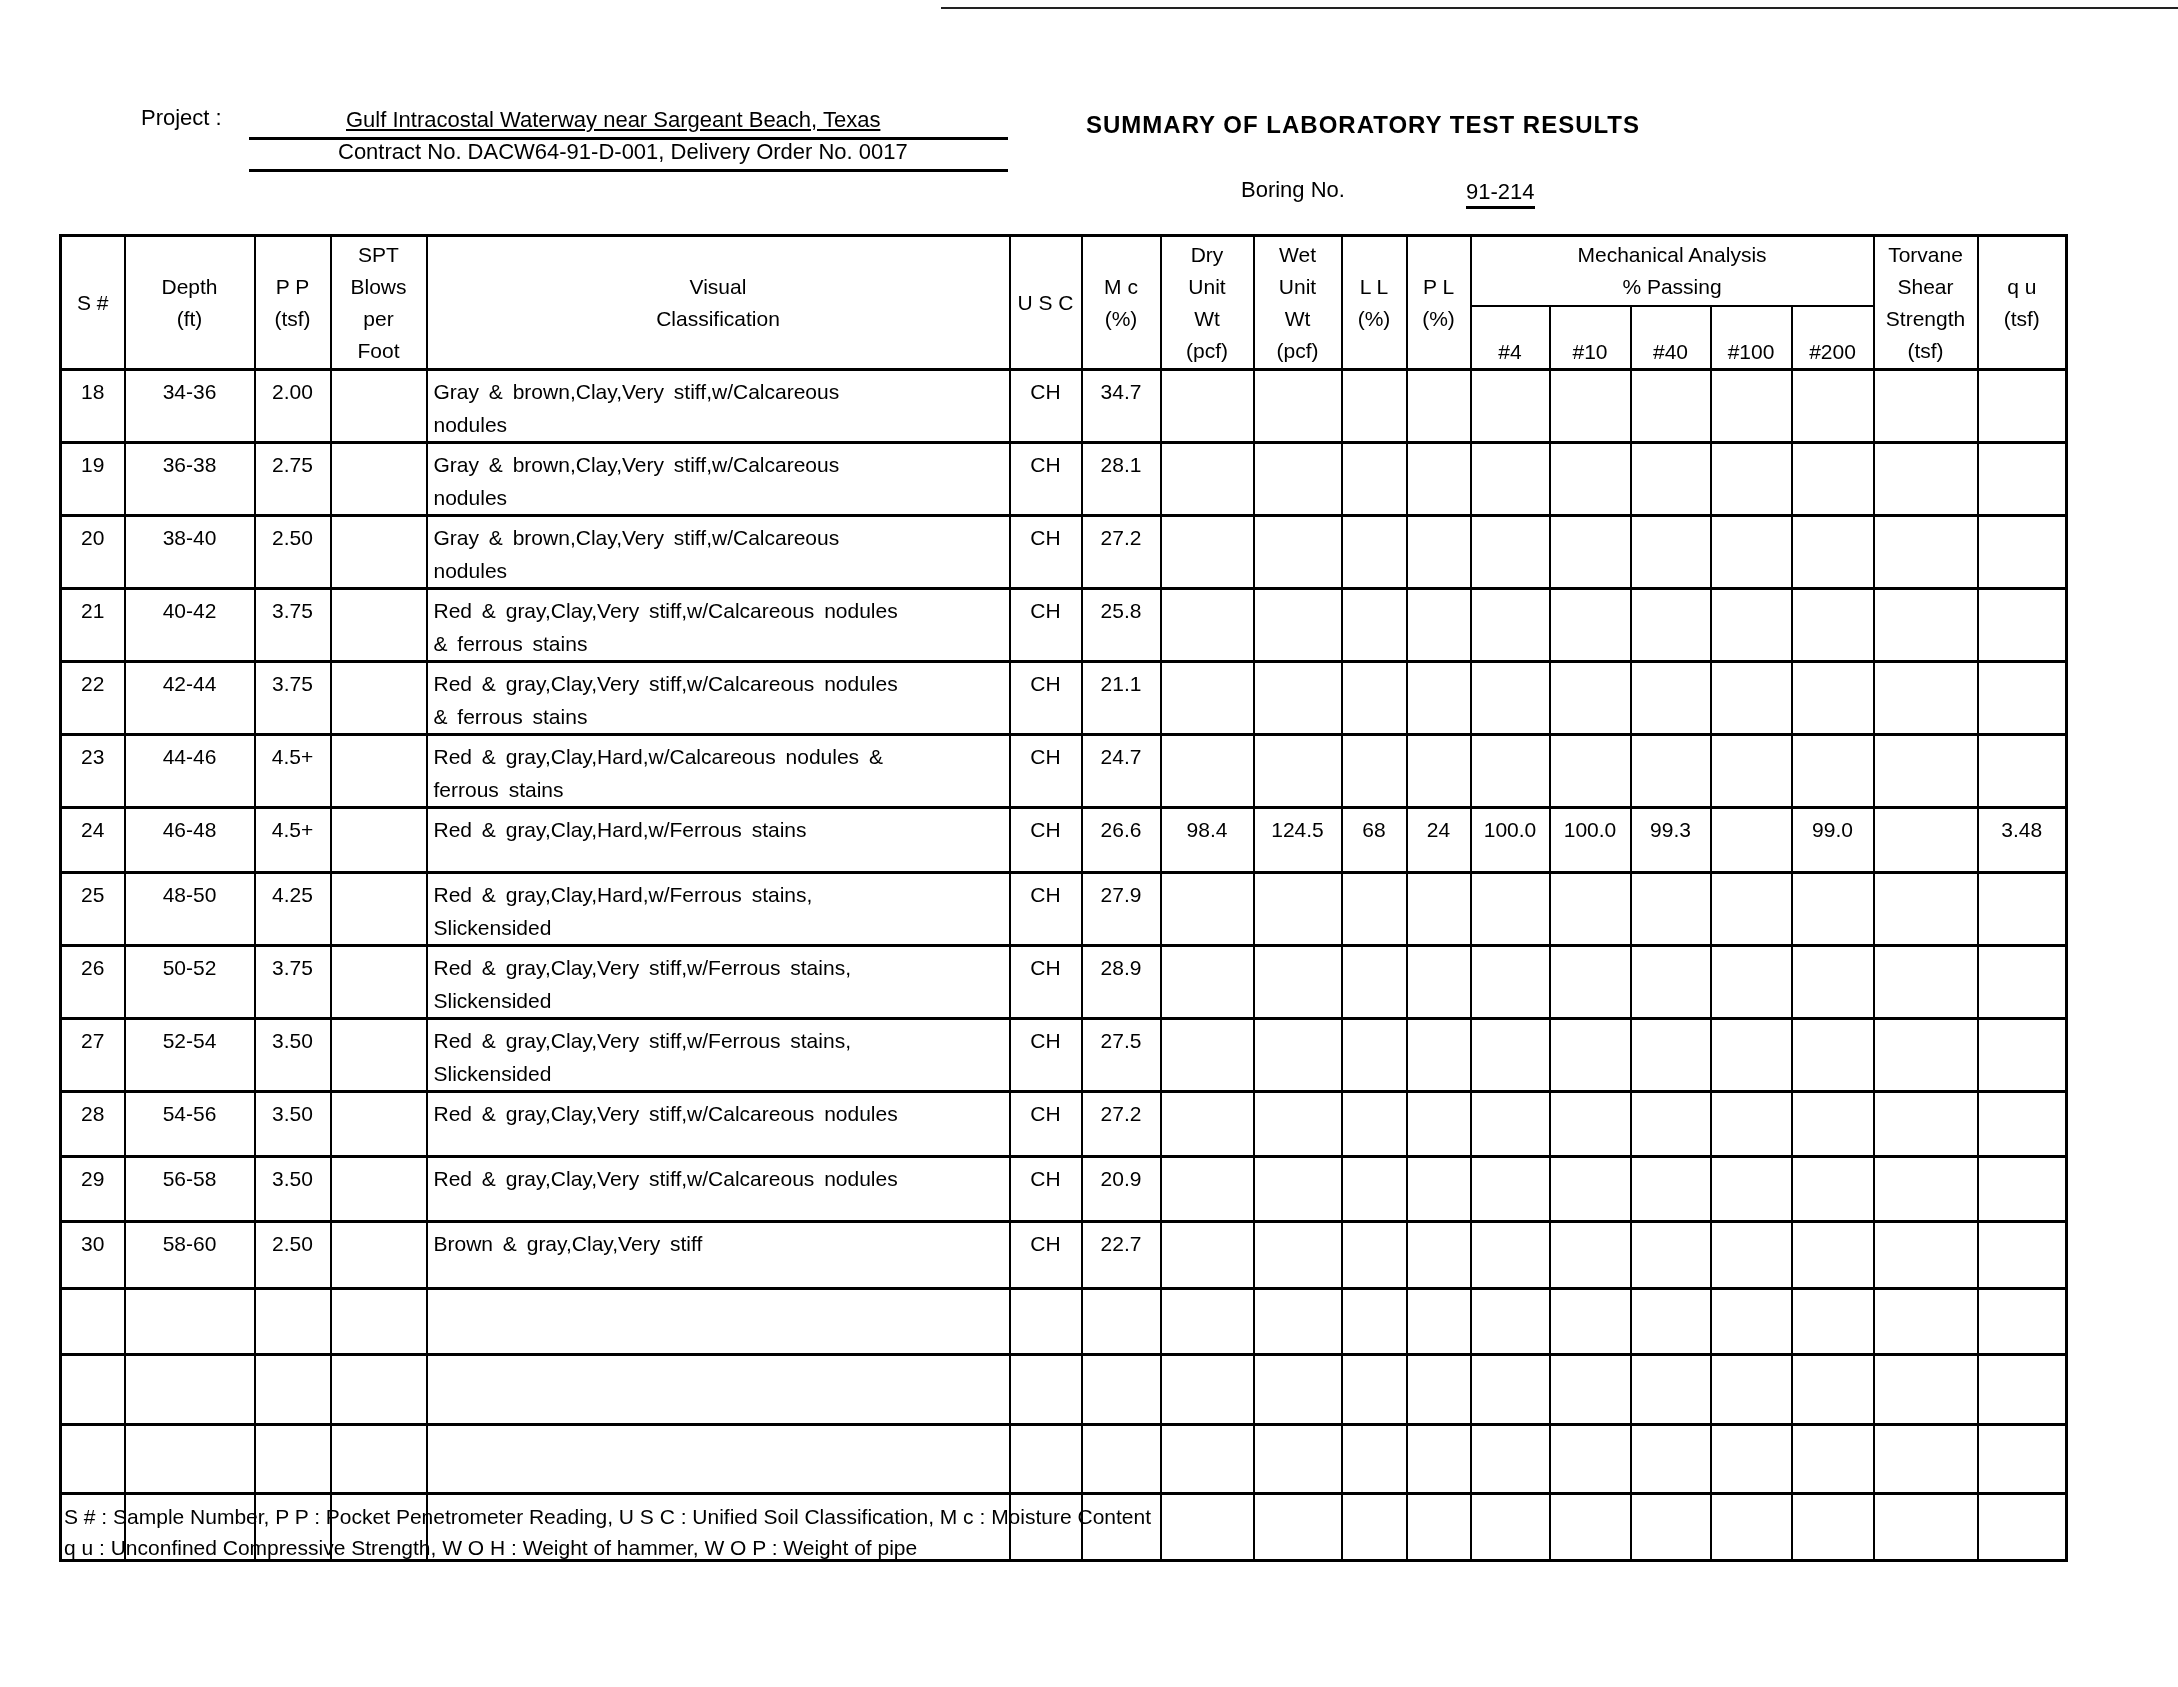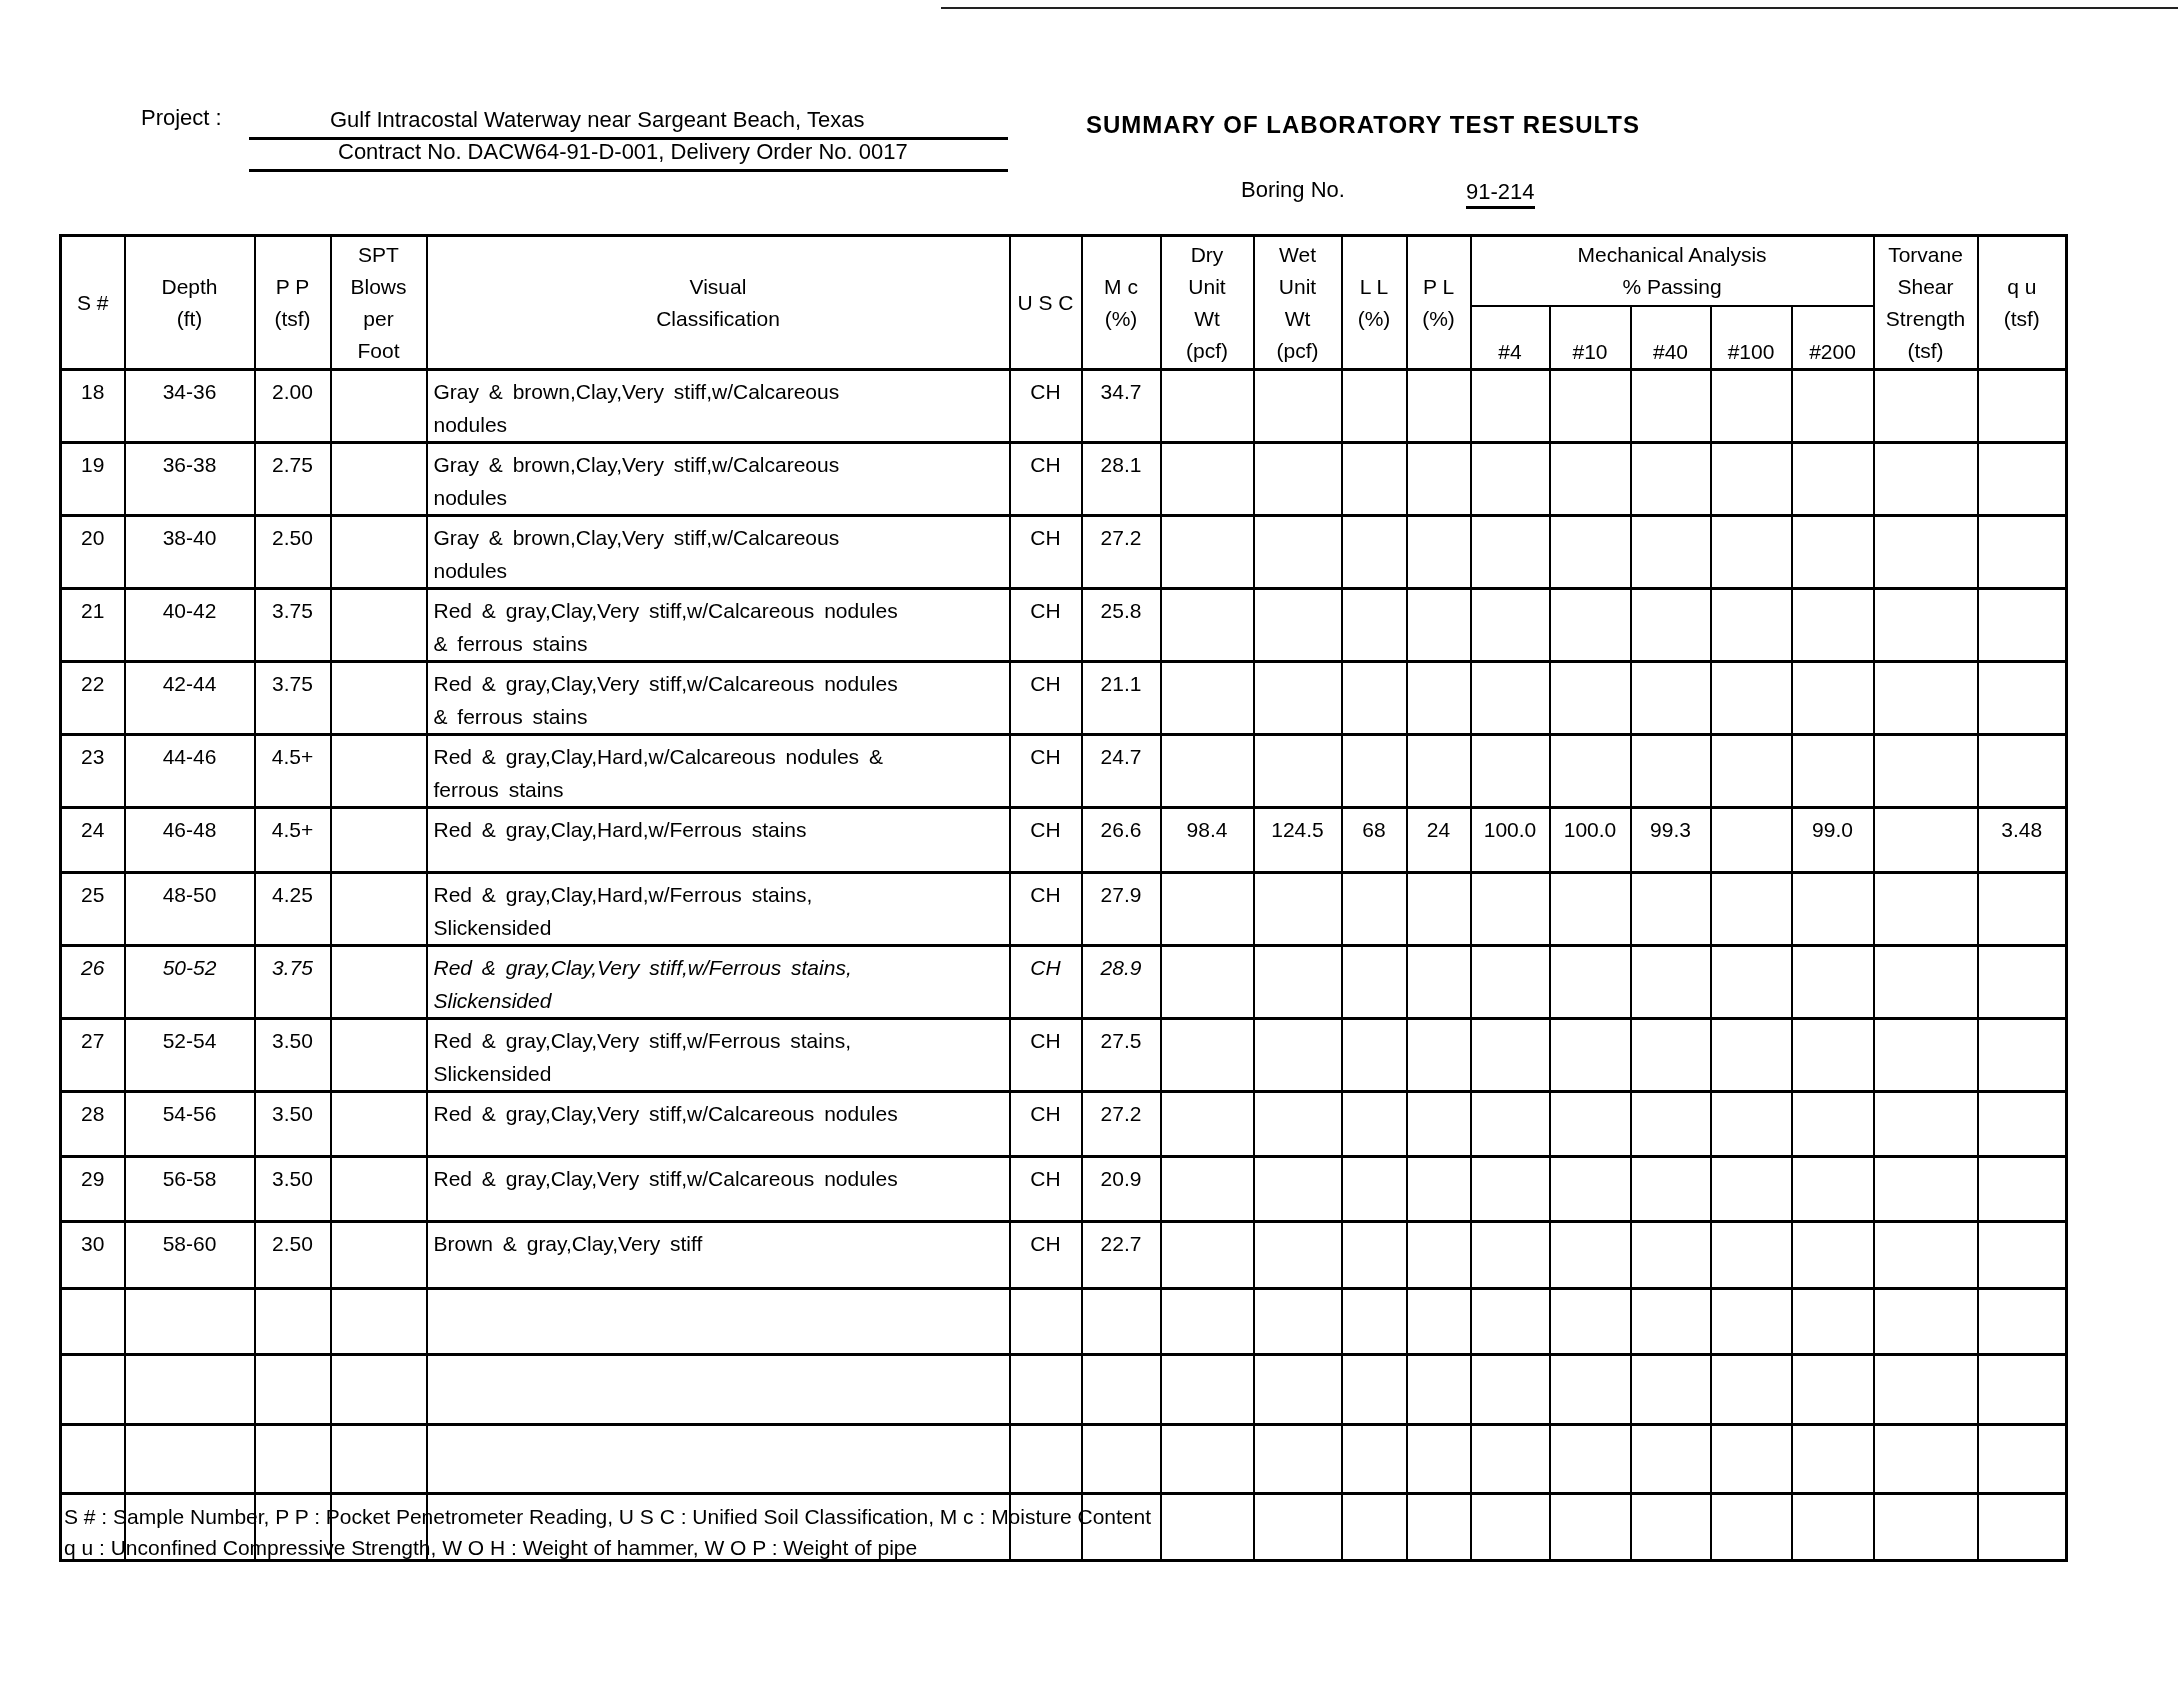--- a/index.html
+++ b/index.html
@@ -19,21 +19,21 @@
   td.c { padding-top:4px !important; }
   .foot { font-size:21px; left:64px; }
 </style>
 </head>
 <body>
 
 <div class="abs topline"></div>
 
 <div class="abs hdr-label" style="left:141px; top:105px;">Project :</div>
 <div class="abs hdr-label under" style="left:249px; top:107px; width:759px; height:30px;">
-  <span style="position:absolute; left:81px; top:0;">Gulf Intracostal Waterway near Sargeant Beach, Texas</span>
+  <span style="position:absolute; left:97px; top:0;text-decoration:underline;">Gulf Intracostal Waterway near Sargeant Beach, Texas</span>
 </div>
 <div class="abs hdr-label under" style="left:249px; top:139px; width:759px; height:30px;">
   <span style="position:absolute; left:89px; top:0;">Contract No. DACW64-91-D-001, Delivery Order No. 0017</span>
 </div>
 <div class="abs title" style="left:1086px; top:111px;">SUMMARY OF LABORATORY TEST RESULTS</div>
 <div class="abs hdr-label" style="left:1241px; top:177px;">Boring No.</div>
 <div class="abs hdr-label" style="left:1466px; top:179px; border-bottom:3px solid #000; padding-bottom:1px;">91-214</div>
 
 <table class="grid">
   <colgroup>
@@ -259,21 +259,21 @@
         <td class="c"></td>
         <td class="c"></td>
         <td class="c"></td>
         <td class="c"></td>
         <td class="c"></td>
         <td class="c"></td>
         <td class="c"></td>
         <td class="c"></td>
         <td class="c"></td>
       </tr>
-      <tr class="datarow" style="height: 65px; font-style: italic;">
+      <tr class="datarow" style="height: 65px;">
         <td class="c">26</td>
         <td class="c">50-52</td>
         <td class="c">3.75</td>
         <td class="c"></td>
         <td class="desc c">
           <div>Red &amp; gray,Clay,Very stiff,w/Ferrous stains,</div>
           <div>Slickensided</div>
         </td>
         <td class="c">CH</td>
         <td class="c">28.9</td>

